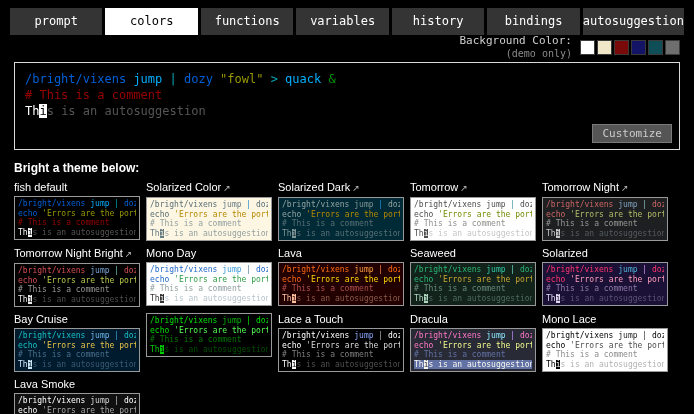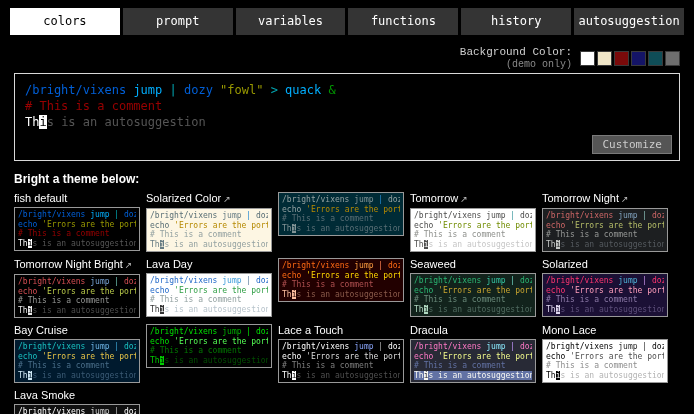--- a/index.html
+++ b/index.html
@@ -9,21 +9,21 @@
     font-family:"DejaVu Sans Mono","Liberation Mono",monospace;
   }
   
   .tabbar{display:flex;gap:3px;padding:8px 10px 0 10px;}
   .tab{
     flex:1;background:#343434;color:#fff;font-size:12px;
     text-align:center;padding:6px 0 7px 0;cursor:pointer;white-space:nowrap;
   }
   .tab.active{background:#fff;color:#000;}
   
-  .preview-head{display:flex;justify-content:flex-end;align-items:center;gap:8px;padding:11px 14px 3px 14px;font-family:Liberation Mono, monospace;}
+  .preview-head{display:flex;justify-content:flex-end;align-items:center;gap:8px;padding:0 14px 3px 14px;}
   .bg-labels{text-align:right;line-height:1.15;}
   .bg-labels .main{color:#cfcfcf;font-size:11px;}
   .bg-labels .demo{color:#8a8a8a;font-size:10px;}
   .swatches{display:flex;gap:2px;}
   .swatch{width:13px;height:13px;border:1px solid #3a3a3a;cursor:pointer;}
   
   .preview-box{
     margin:0 14px;background:#000;border:1px solid #d9d9d9;
     height:88px;box-sizing:border-box;padding:8px 10px;position:relative;
   }
@@ -47,25 +47,26 @@
     font-size:11px;line-height:13px;margin-bottom:2px;white-space:nowrap;overflow:hidden;
   }
   .card-title .arrow{font-size:9px;color:#bbb;margin-left:2px;}
   .card-box{border:1px solid #999;padding:2px 3px;overflow:hidden;height:38px;}
   .card-box .line{font-size:8px;line-height:9.5px;}
 </style>
 </head>
 <body>
 
 <div class="tabbar">
+    <div class="tab">prompt</div>
     <div class="tab active">colors</div>
-    <div class="tab">prompt</div>
+    <div class="tab">functions</div>
     <div class="tab">variables</div>
-    <div class="tab">functions</div>
     <div class="tab">history</div>
+    <div class="tab">bindings</div>
     <div class="tab">autosuggestion</div>
   </div>
 
 <div class="preview-head">
   <div class="bg-labels">
     <div class="main">Background Color:</div>
     <div class="demo">(demo only)</div>
   </div>
   <div class="swatches">
       <div class="swatch" style="background: rgb(255, 255, 255);"></div>
@@ -107,20 +108,21 @@
       <div class="card-box" style="background: rgb(253, 246, 227);">
         <div class="sample">
           <div class="line"><span style="color: rgb(88, 110, 117);">/bright/vixens </span><span style="color: rgb(101, 123, 131);">jump </span><span style="color: rgb(38, 139, 210);">| </span><span style="color: rgb(88, 110, 117);">dozy </span></div>
           <div class="line"><span style="color: rgb(88, 110, 117);">echo </span><span style="color: rgb(181, 137, 0);">'Errors are the portals to discovery</span></div>
           <div class="line"><span style="color: rgb(147, 161, 161);"># This is a comment</span></div>
           <div class="line"><span style="color: rgb(101, 123, 131);">Th</span><span style="background: rgb(101, 123, 131); color: rgb(253, 246, 227);">i</span><span style="color: rgb(147, 161, 161);">s is an autosuggestion</span></div>
         </div>
       </div>
     </div>
     <div class="card">
+      <div class="card-title"><span>Solarized Dark</span><span class="arrow">↗</span></div>
       <div class="card-box" style="background: rgb(0, 43, 54);">
         <div class="sample">
           <div class="line"><span style="color: rgb(147, 161, 161);">/bright/vixens </span><span style="color: rgb(131, 148, 150);">jump </span><span style="color: rgb(38, 139, 210);">| </span><span style="color: rgb(147, 161, 161);">dozy </span></div>
           <div class="line"><span style="color: rgb(147, 161, 161);">echo </span><span style="color: rgb(181, 137, 0);">'Errors are the portals to discovery</span></div>
           <div class="line"><span style="color: rgb(88, 110, 117);"># This is a comment</span></div>
           <div class="line"><span style="color: rgb(131, 148, 150);">Th</span><span style="background: rgb(131, 148, 150); color: rgb(0, 43, 54);">i</span><span style="color: rgb(88, 110, 117);">s is an autosuggestion</span></div>
         </div>
       </div>
     </div>
     <div class="card">
@@ -150,31 +152,32 @@
       <div class="card-box" style="background: rgb(0, 0, 0);">
         <div class="sample">
           <div class="line"><span style="color: rgb(213, 78, 83);">/bright/vixens </span><span style="color: rgb(122, 166, 218);">jump </span><span style="color: rgb(112, 192, 177);">| </span><span style="color: rgb(213, 78, 83);">dozy </span></div>
           <div class="line"><span style="color: rgb(213, 78, 83);">echo </span><span style="color: rgb(185, 202, 74);">'Errors are the portals to discovery</span></div>
           <div class="line"><span style="color: rgb(150, 152, 150);"># This is a comment</span></div>
           <div class="line"><span style="color: rgb(234, 234, 234);">Th</span><span style="background: rgb(234, 234, 234); color: rgb(0, 0, 0);">i</span><span style="color: rgb(77, 77, 77);">s is an autosuggestion</span></div>
         </div>
       </div>
     </div>
     <div class="card">
-      <div class="card-title"><span>Lava Day</span></div>
+      <div class="card-title"><span>Mono Day</span></div>
       <div class="card-box" style="background: rgb(255, 255, 255);">
         <div class="sample">
           <div class="line"><span style="color: rgb(30, 102, 199);">/bright/vixens </span><span style="color: rgb(58, 154, 217);">jump </span><span style="color: rgb(95, 127, 159);">| </span><span style="color: rgb(30, 102, 199);">dozy </span></div>
           <div class="line"><span style="color: rgb(30, 102, 199);">echo </span><span style="color: rgb(46, 158, 68);">'Errors are the portals to discovery</span></div>
           <div class="line"><span style="color: rgb(147, 161, 161);"># This is a comment</span></div>
           <div class="line"><span style="color: rgb(51, 51, 51);">Th</span><span style="background: rgb(51, 51, 51); color: rgb(255, 255, 255);">i</span><span style="color: rgb(184, 196, 204);">s is an autosuggestion</span></div>
         </div>
       </div>
     </div>
     <div class="card">
+      <div class="card-title"><span>Lava</span></div>
       <div class="card-box" style="background: rgb(34, 0, 0);">
         <div class="sample">
           <div class="line"><span style="color: rgb(255, 106, 19);">/bright/vixens </span><span style="color: rgb(255, 159, 64);">jump </span><span style="color: rgb(255, 127, 80);">| </span><span style="color: rgb(255, 106, 19);">dozy </span></div>
           <div class="line"><span style="color: rgb(255, 106, 19);">echo </span><span style="color: rgb(255, 215, 0);">'Errors are the portals to discovery</span></div>
           <div class="line"><span style="color: rgb(176, 80, 80);"># This is a comment</span></div>
           <div class="line"><span style="color: rgb(255, 192, 160);">Th</span><span style="background: rgb(255, 192, 160); color: rgb(34, 0, 0);">i</span><span style="color: rgb(138, 90, 74);">s is an autosuggestion</span></div>
         </div>
       </div>
     </div>
     <div class="card">

